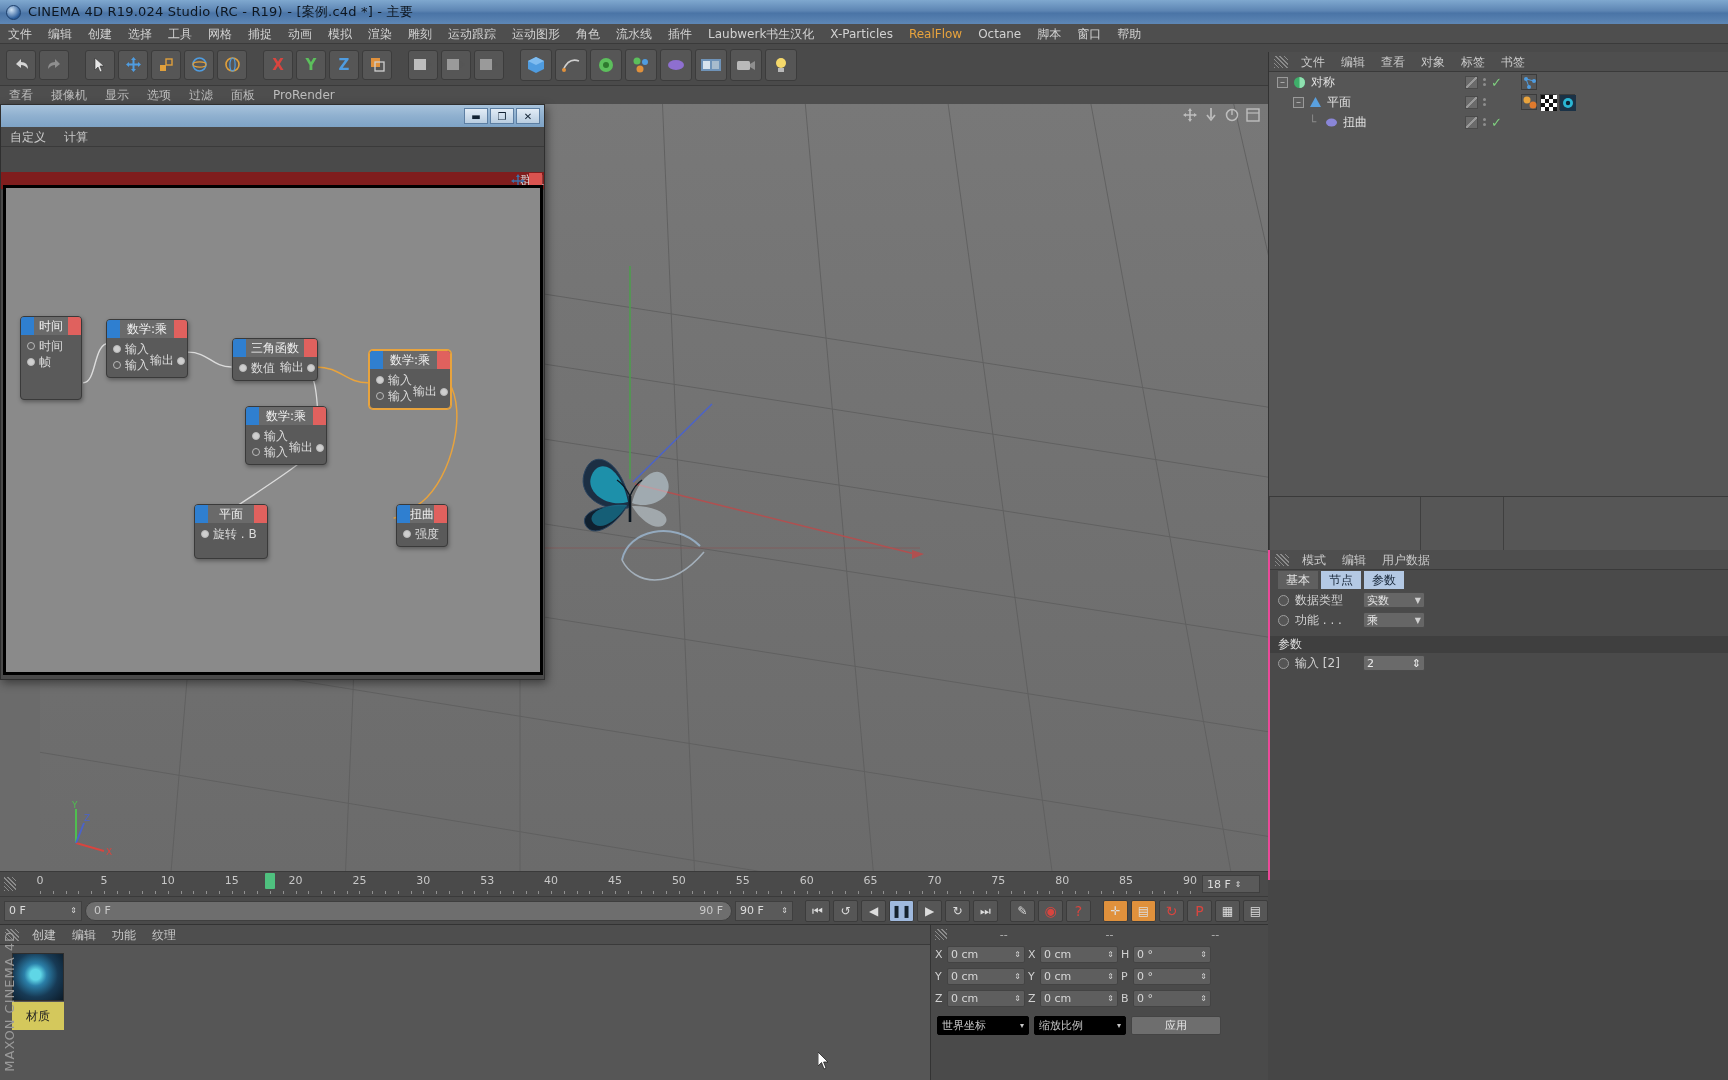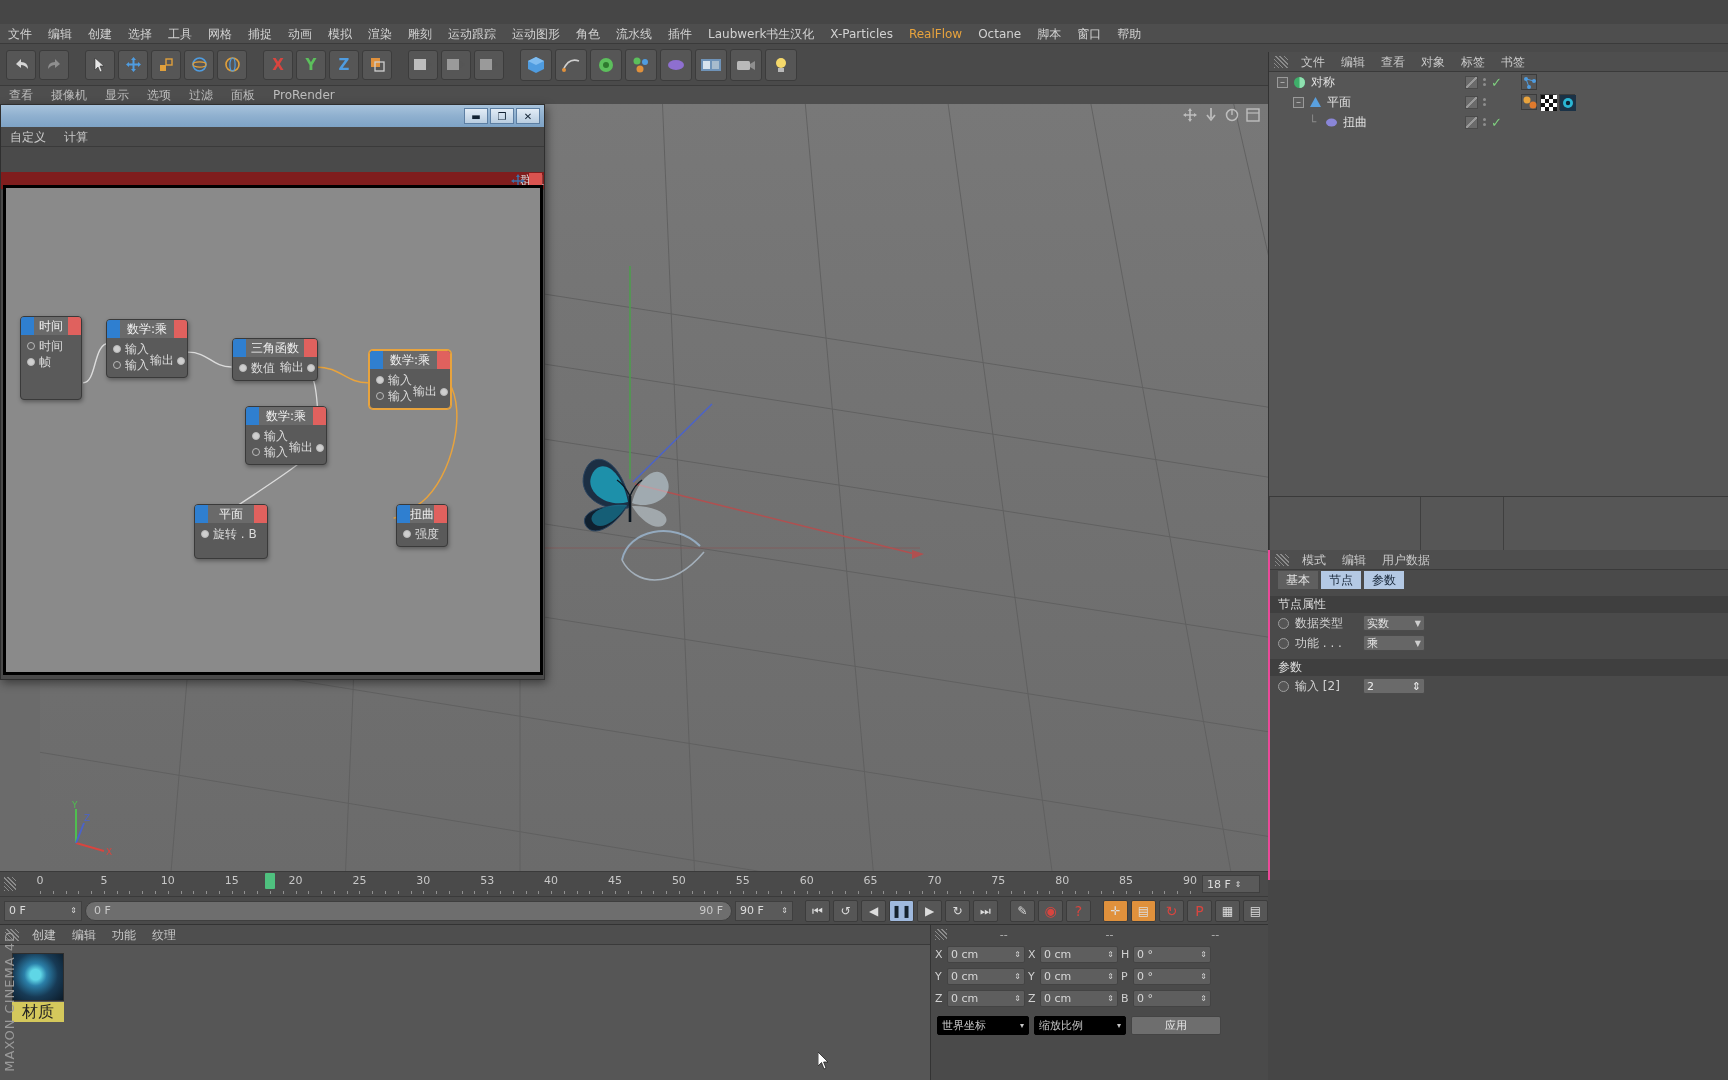--- a/index.html
+++ b/index.html
@@ -158,21 +158,21 @@
   
   .matmgr { position:absolute; left:0; top:924px; width:930px; height:156px; background:#4a4a4a; border-top:1px solid #333;}
   .mm-menu { height:20px; background:#4e4e4e; display:flex; align-items:center; border-bottom:1px solid #3a3a3a;}
   .mm-menu .grip { width:14px;height:12px;margin:0 5px;
     background:repeating-linear-gradient(45deg,#8a8a8a 0 1px,transparent 1px 3px); }
   .mm-menu .mi { padding:0 8px; font-size:12px; color:#c9c9c9; line-height:20px;}
   .mm-body { height:136px; background:#565656; padding:8px 0 0 12px; }
   .mat-chip { width:52px; }
   .mat-thumb { width:52px; height:48px; border:1px solid #2e2e2e;
     background:radial-gradient(circle at 45% 45%,#5fd6e6 0 14%,#2b7fa8 30%,#173a55 60%,#0c1b28 100%);}
-  .mat-name { width:52px; height:20px; background:#d4c85c; color:#232323; font-size:16px;
+  .mat-name { width:52px; height:28px; background:#d4c85c; color:#232323; font-size:12px;
     display:flex; align-items:center; justify-content:center; margin-top:1px;}
   .brandtext { position:absolute; left:2px; bottom:8px; writing-mode:vertical-rl; transform:rotate(180deg);
     font-size:13px; color:#9a9a9a; letter-spacing:1px;}
 
   
   .coordmgr { position:absolute; left:930px; top:924px; width:338px; height:156px; background:#4a4a4a; border-top:1px solid #333; border-left:1px solid #333;}
   .cm-hdr { height:18px; display:flex; align-items:center; }
   .cm-hdr .grip { width:12px;height:11px;margin:0 4px;
     background:repeating-linear-gradient(45deg,#8a8a8a 0 1px,transparent 1px 3px); }
   .cm-hdr .dash { flex:1; text-align:center; font-size:11px; color:#b5b5b5; }
@@ -186,20 +186,24 @@
   .cm-apply { width:90px;height:19px; background:#6e6e6e; border:1px solid #444; border-radius:2px;
     display:flex;align-items:center;justify-content:center; font-size:11px; color:#eaeaea;}
 
   .cursor-arrow { position:absolute; left:818px; top:1052px; width:12px; height:18px; }
 </style>
 </head>
 <body>
 
 <div id="app">
 
+  <div class="titlebar">
+    <div class="tlogo"></div>
+    <div class="ttext">CINEMA 4D R19.024 Studio (RC - R19) - [案例.c4d *] - 主要</div>
+  </div>
 
   <div class="menubar" id="menubar">
       <div class="mi">文件</div>
       <div class="mi">编辑</div>
       <div class="mi">创建</div>
       <div class="mi">选择</div>
       <div class="mi">工具</div>
       <div class="mi">网格</div>
       <div class="mi">捕捉</div>
       <div class="mi">动画</div>
@@ -702,21 +706,20 @@
     <div class="mi">模式</div>
         <div class="mi">编辑</div>
         <div class="mi">用户数据</div>
       </div>
     <div class="am-tabs" id="amtabs">
         <div class="tab">基本</div>
         <div class="tab on">节点</div>
         <div class="tab on">参数</div>
       </div>
     <div id="amsections">
-        <div class="am-secthdr">节点属性</div>
         <div class="am-row">
           <span class="am-radio"></span>
           <span class="am-lab">数据类型</span>
           <span class="am-drop">
             <span>实数</span>
             <span class="ar">▼</span>
           </span>
         </div>
         <div class="am-row">
           <span class="am-radio"></span>

